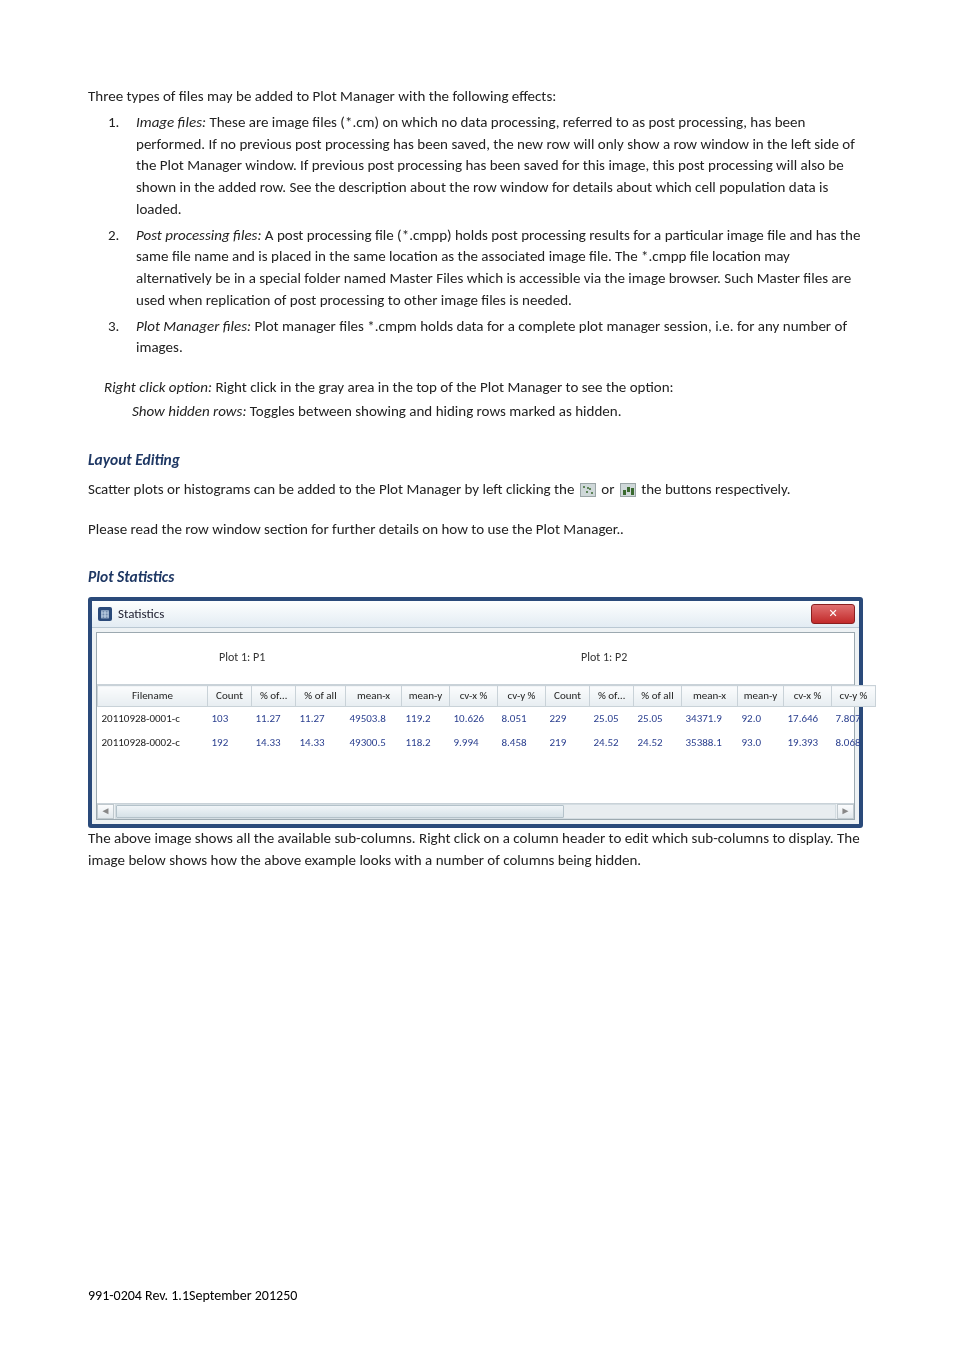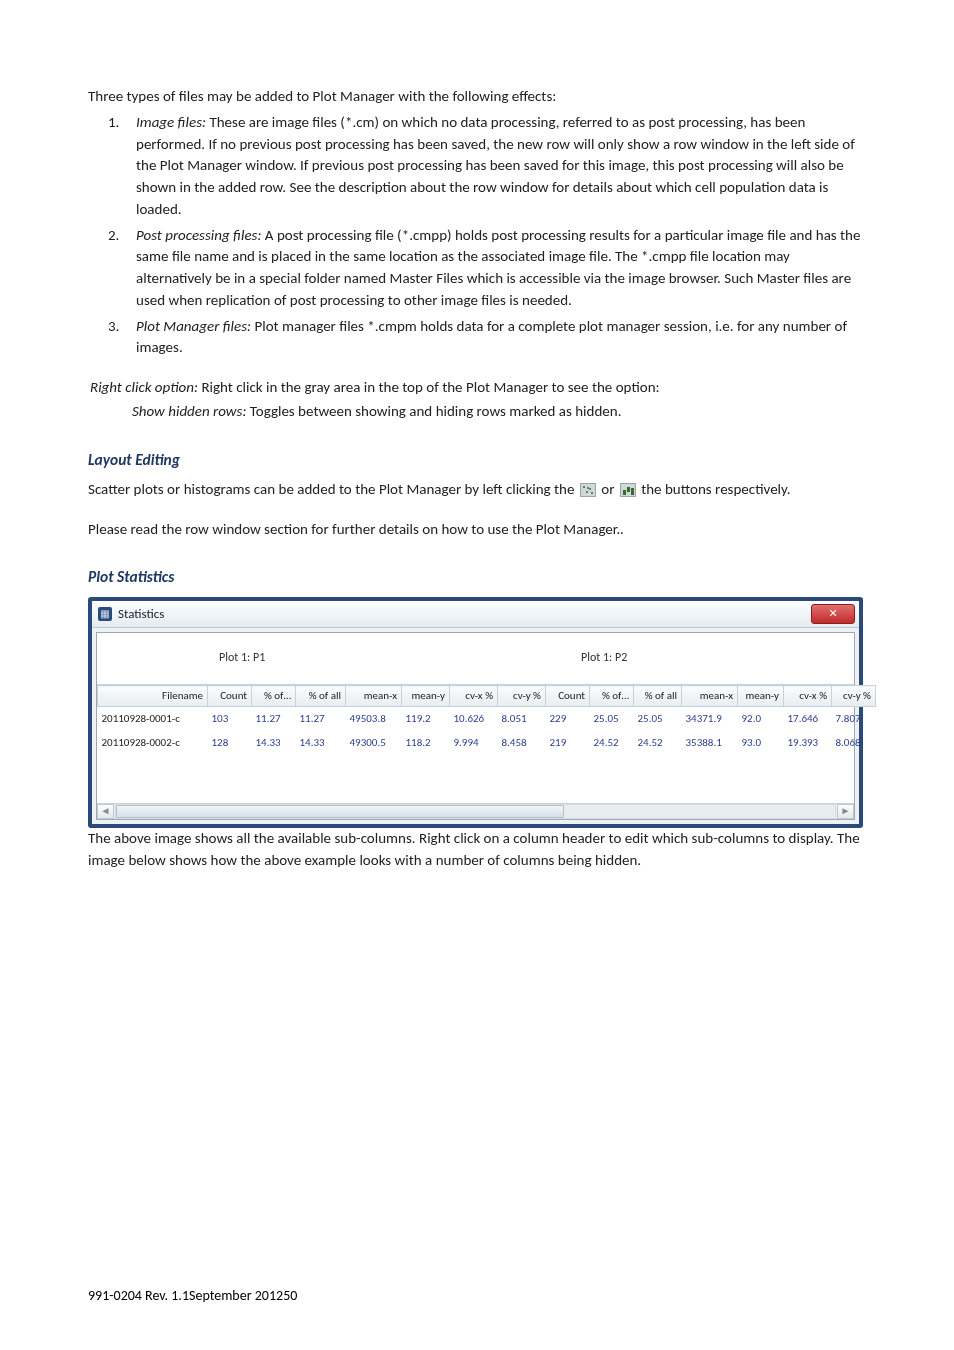--- a/index.html
+++ b/index.html
@@ -136,21 +136,21 @@
     width: 100%;
     font-size: 11px;
     table-layout: fixed;
   }
   table.stats th {
     background: linear-gradient(#fbfcfd, #e7edf1);
     border: 1px solid #c9d2d8;
     font-weight: normal;
     color: #222;
     padding: 2px 4px;
-    text-align: right;
+    text-align: center;
     white-space: nowrap;
     overflow: hidden;
   }
   table.stats td {
     padding: 4px 4px;
     color: #2a3f8f;
     white-space: nowrap;
     overflow: hidden;
   }
   table.stats td.fname {
@@ -219,21 +219,21 @@
     <div class="li">
       <span class="num">2.</span>
       <span class="italic">Post processing files:</span><span> A post processing file (*.cmpp) holds post processing results for a particular image file and has the same file name and is placed in the same location as the associated image file. The *.cmpp file location may alternatively be in a special folder named Master Files which is accessible via the image browser. Such Master files are used when replication of post processing to other image files is needed.</span>
     </div>
     <div class="li">
       <span class="num">3.</span>
       <span class="italic">Plot Manager files:</span><span> Plot manager files *.cmpm holds data for a complete plot manager session, i.e. for any number of images.</span>
     </div>
   </div>
 
-  <p style="margin:0 0 2px 2px">
+  <p style="margin:0 0 2px 16px">
     <span class="italic">Right click option:</span><span> Right click in the gray area in the top of the Plot Manager to see the option:</span>
   </p>
   <p class="indent-block" style="margin:0 0 22px 0">
     <span class="italic">Show hidden rows:</span><span> Toggles between showing and hiding rows marked as hidden.</span>
   </p>
 
   <div class="heading">Layout Editing</div>
   <p style="margin:0 0 18px 0">
     <span>Scatter plots or histograms can be added to the Plot Manager by left clicking the </span>
     <span class="icon-box icon-scatter"></span>
@@ -308,21 +308,21 @@
             <td>229</td>
             <td>25.05</td>
             <td>25.05</td>
             <td>34371.9</td>
             <td>92.0</td>
             <td>17.646</td>
             <td>7.807</td>
           </tr>
           <tr>
             <td class="fname">20110928-0002-c</td>
-            <td>128</td>
+            <td>192</td>
             <td>14.33</td>
             <td>14.33</td>
             <td>49300.5</td>
             <td>118.2</td>
             <td>9.994</td>
             <td>8.458</td>
             <td>219</td>
             <td>24.52</td>
             <td>24.52</td>
             <td>35388.1</td>

